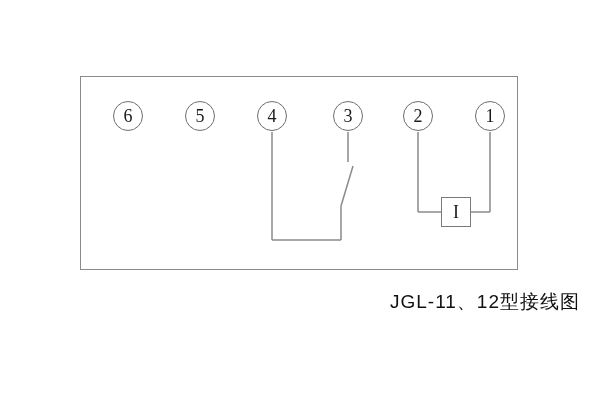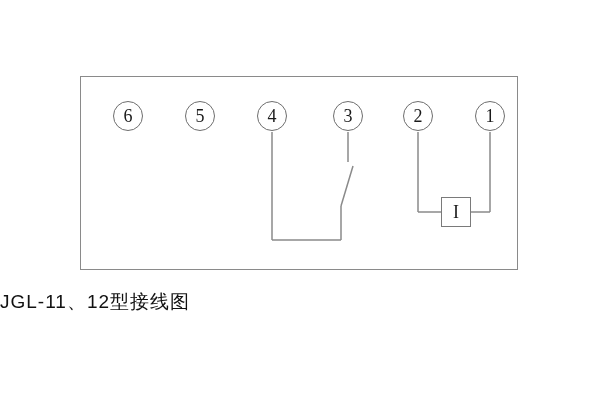--- a/index.html
+++ b/index.html
@@ -62,21 +62,21 @@
     font-family: "Liberation Serif", serif;
     font-size: 18px;
     color: #1a1a1a;
     background: #ffffff;
   }
   .caption {
     position: absolute;
     left: 0;
     top: 289px;
     width: 580px;
-    text-align: left;
+    text-align: right;
     font-size: 19px;
     color: #111111;
     font-family: "Liberation Sans", sans-serif;
     letter-spacing: 1px;
   }
 </style>
 </head>
 <body>
 
 <div class="canvas">

